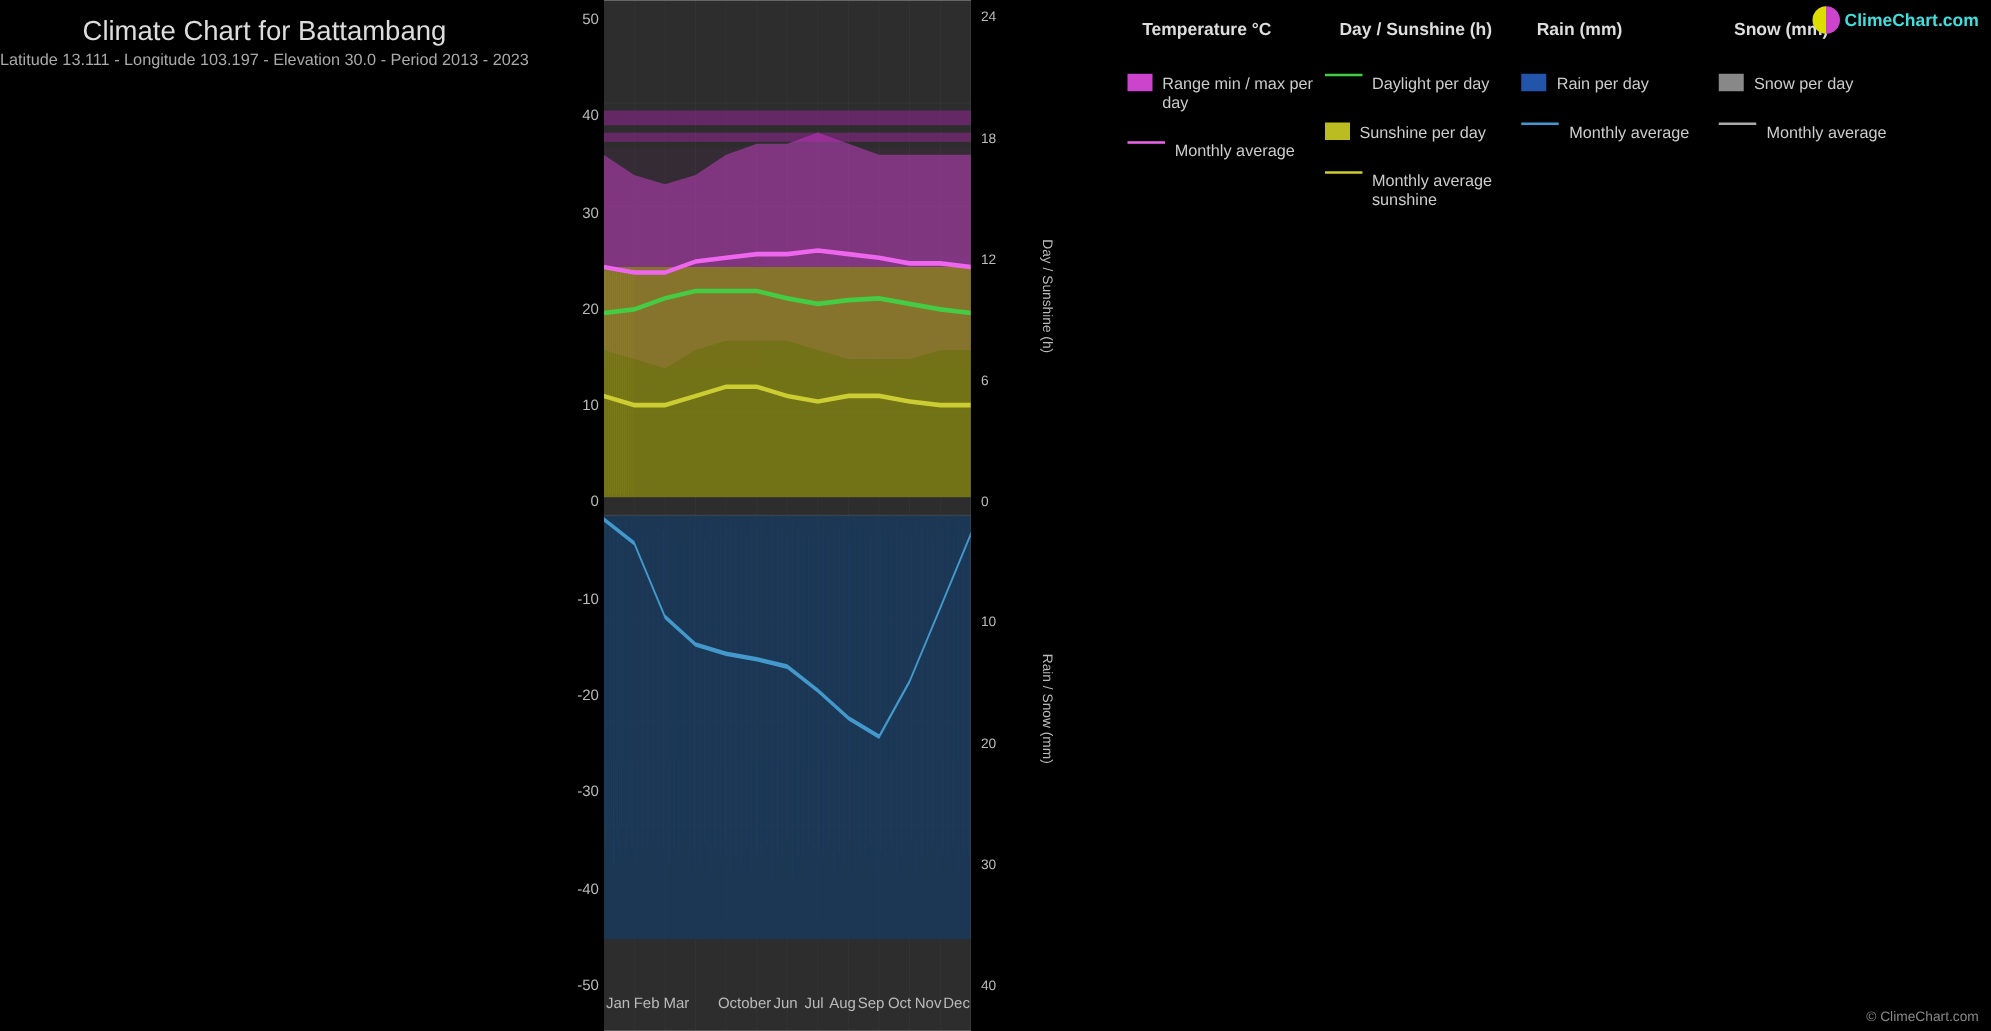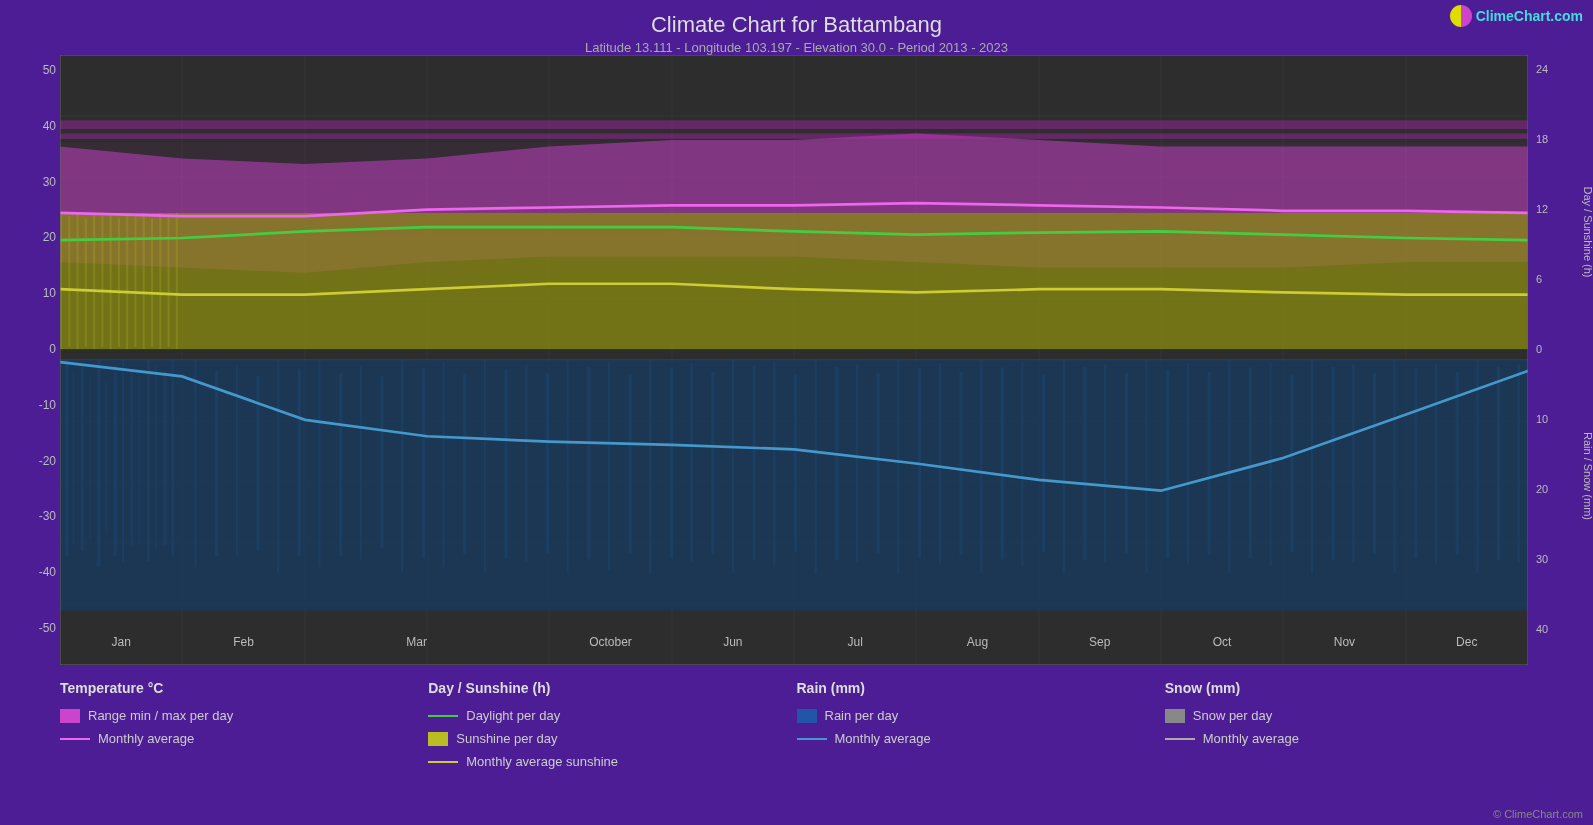--- a/index.html
+++ b/index.html
@@ -7,24 +7,23 @@
       background: #2a2a2a;
       font-family: Arial, sans-serif;
       color: #ccc;
       width: 1593px;
       height: 825px;
       overflow: hidden;
     }
     .chart-container {
       width: 1593px;
       height: 825px;
-      background: #4c1d95;
+      background: #000000;
       position: relative;
       display: flex;
-      flex-direction: column;
     }
     .chart-title {
       text-align: center;
       padding-top: 12px;
       color: #e0e0e0;
     }
     .chart-title h1 {
       font-size: 22px;
       font-weight: normal;
       color: #ddd;
@@ -73,27 +72,29 @@
       flex: 1;
       display: flex;
       flex-direction: column;
       gap: 8px;
     }
     .legend-col-title {
       font-size: 14px;
       color: #ddd;
       margin-bottom: 4px;
       font-weight: bold;
+      margin-left: 12px;
     }
     .legend-item {
       display: flex;
-      align-items: center;
+      align-items: flex-start;
       gap: 8px;
       font-size: 13px;
       color: #ccc;
+      margin-top: 16px;
     }
     .legend-swatch {
       width: 20px;
       height: 14px;
       display: inline-block;
       flex-shrink: 0;
     }
     .legend-line {
       width: 30px;
       height: 2px;

